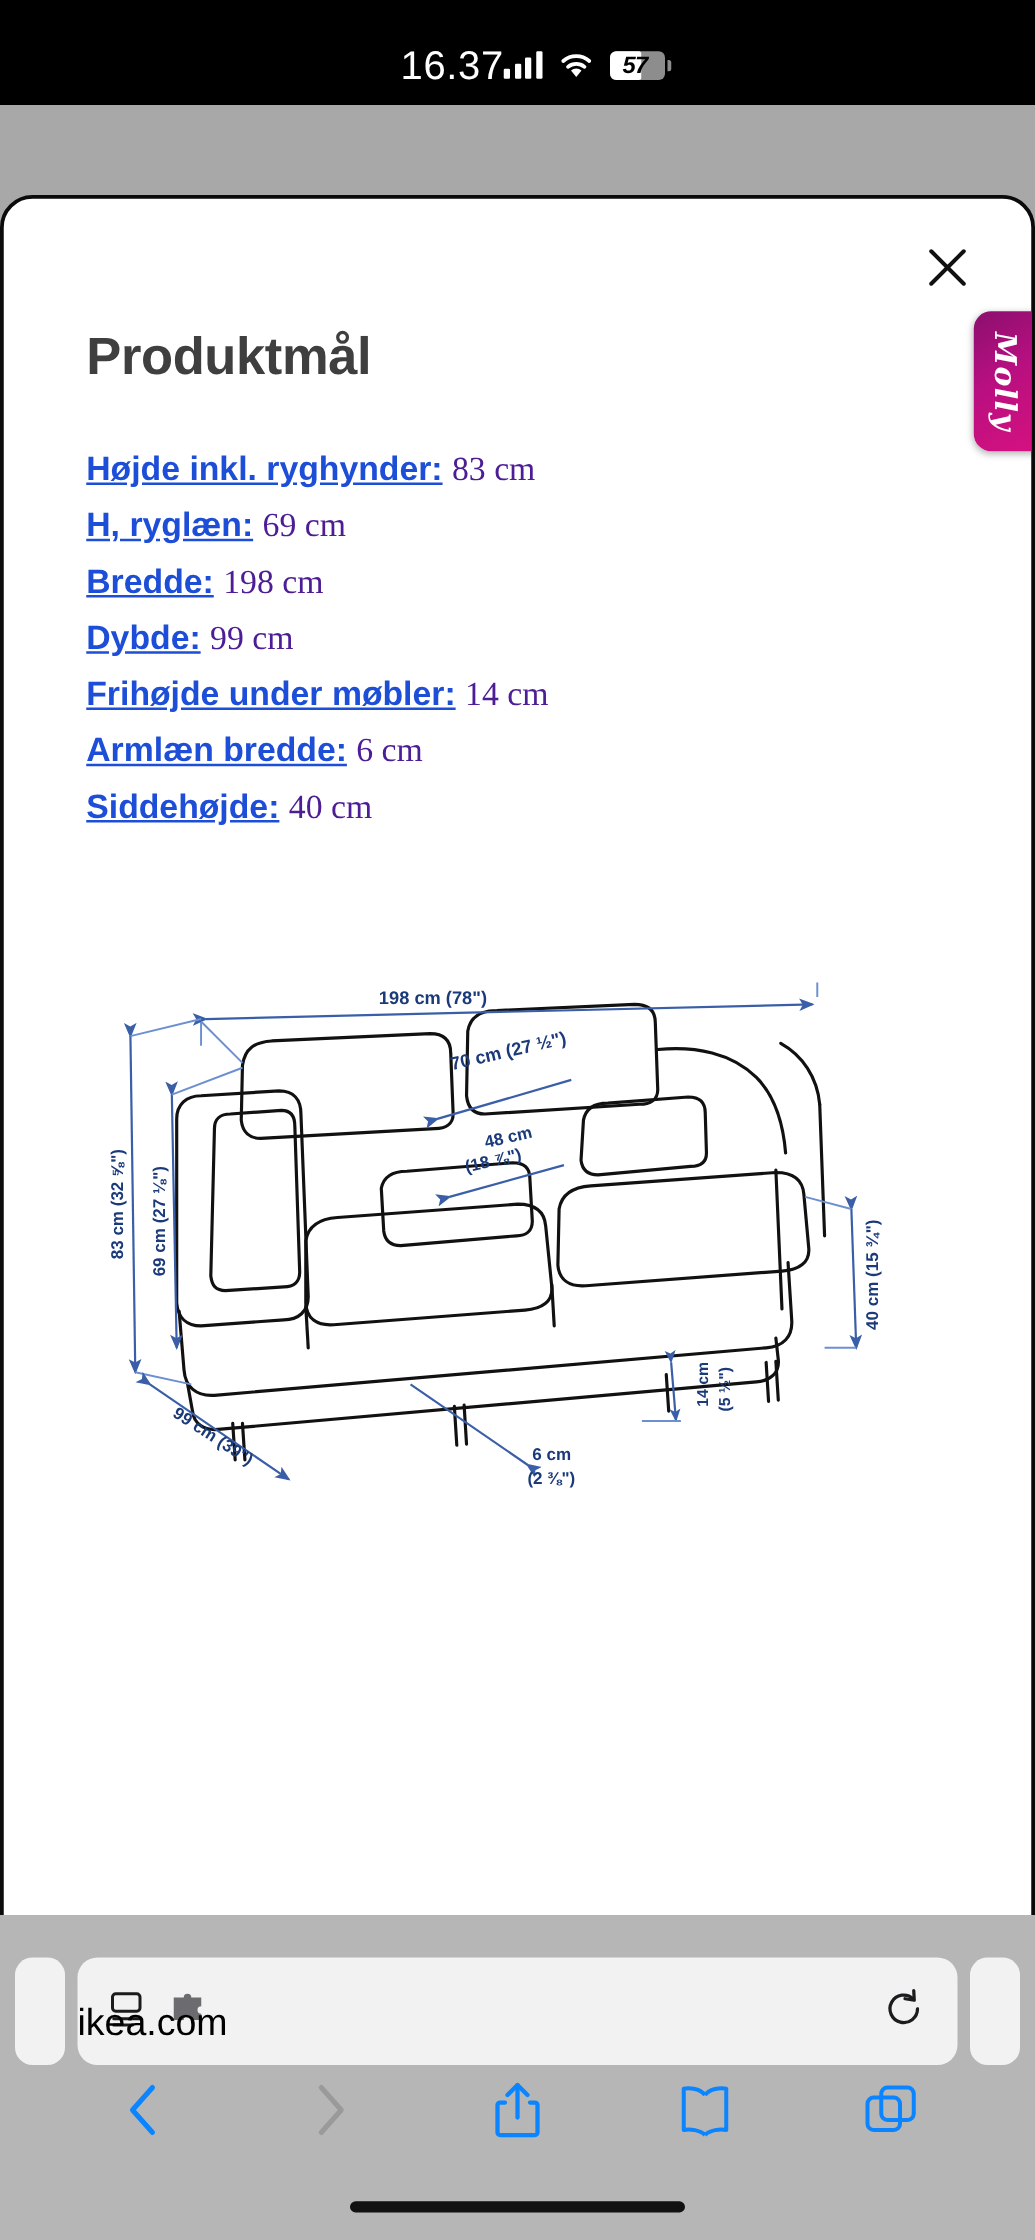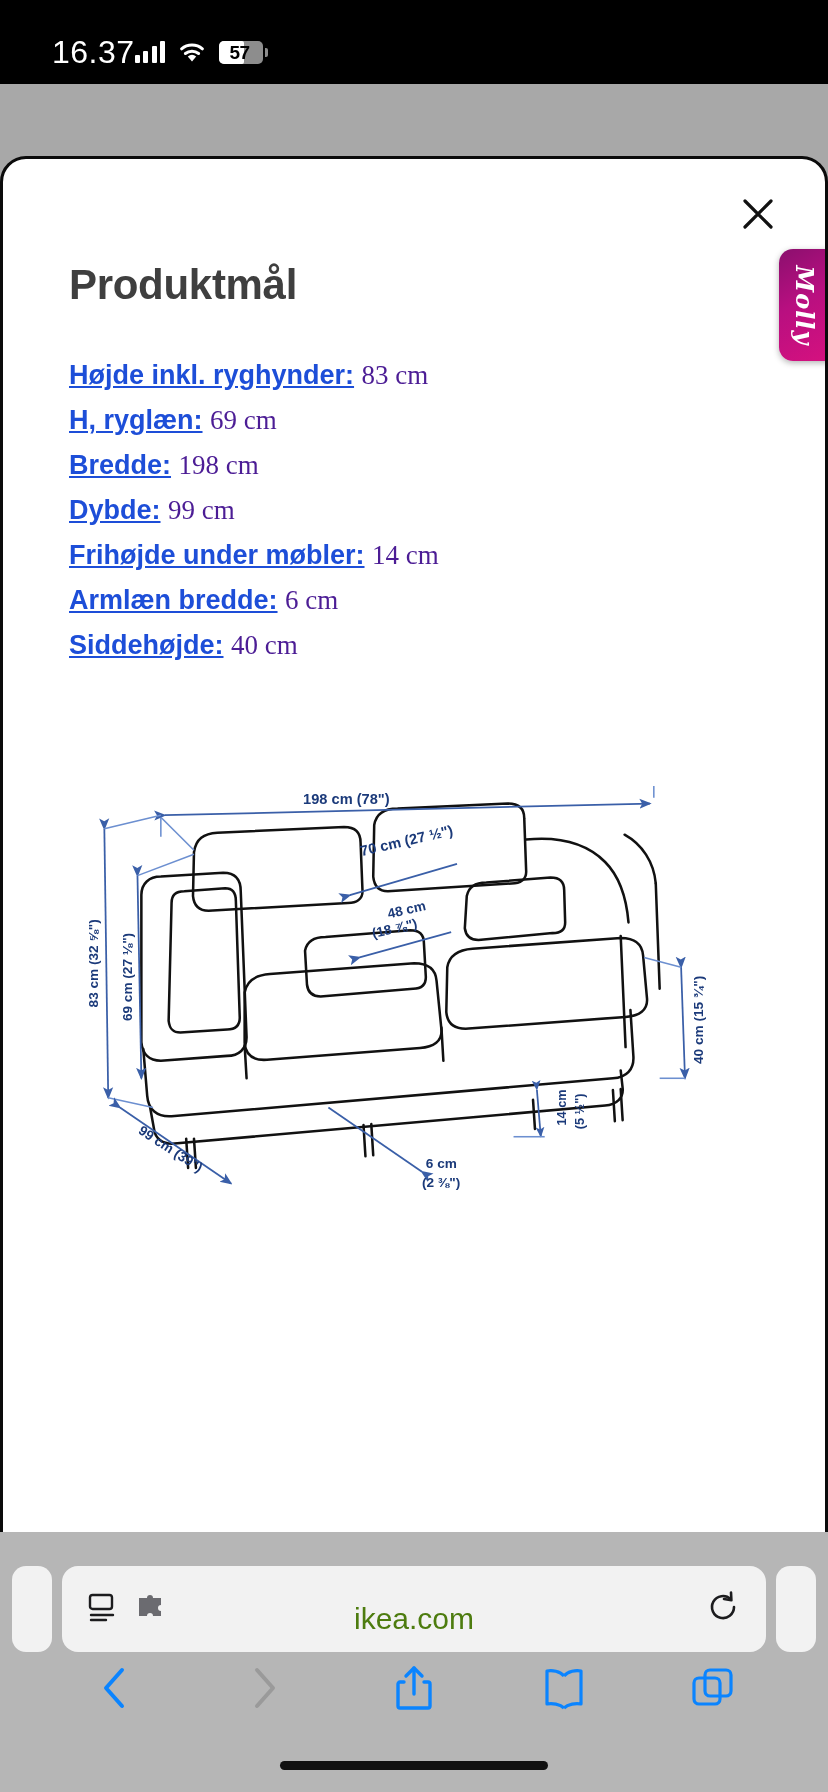--- a/index.html
+++ b/index.html
@@ -6,22 +6,22 @@
   html,body { width:828px; height:1792px; overflow:hidden; }
   body {
     font-family:"Liberation Sans", sans-serif;
     background:#a8a8a8;
     -webkit-font-smoothing:antialiased;
   }
 
   
   .status-bar{
     height:84px; background:#000; color:#fff;
-    display:flex; align-items:center; justify-content:flex-start;
-    padding:20px 46px 0 52px; position:relative;
+    display:flex; align-items:center; justify-content:center;
+    padding:20px 46px 0 70px; position:relative;
   }
   .status-time{ font-size:32px; font-weight:400; letter-spacing:.5px; }
   .status-right{ display:flex; align-items:center; gap:13px; }
   .signal{ display:flex; align-items:flex-end; gap:3.5px; height:22px; }
   .signal i{ width:5px; background:#fff; border-radius:1px; display:block; }
   .signal i:nth-child(1){height:8px}
   .signal i:nth-child(2){height:12px}
   .signal i:nth-child(3){height:17px}
   .signal i:nth-child(4){height:22px}
   .wifi{ width:28px; height:21px; position:relative; }
@@ -29,21 +29,21 @@
     width:44px; height:23px; border-radius:5px; background:#8d8d8d;
     position:relative; display:flex; align-items:center;
   }
   .battery .fill{
     position:absolute; left:0; top:0; bottom:0; width:57%;
     background:#fff; border-radius:5px 2px 2px 5px;
   }
   .battery .num{
     position:relative; z-index:2; font-size:19px; font-weight:700;
     color:#000; width:100%; text-align:center; line-height:23px;
-    letter-spacing:-.5px; padding-right:3px;
+    letter-spacing:-.5px; padding-right:3px;font-style:italic;
   }
   .battery:after{
     content:""; position:absolute; right:-5px; top:7px;
     width:3px; height:9px; background:#8d8d8d; border-radius:0 2px 2px 0;
   }
 
   
   .backdrop{ position:relative; height:1708px; background:#a8a8a8; }
 
   .sheet{
@@ -103,22 +103,22 @@
   }
   .side-card{
     width:40px; height:86px; background:#f2f2f2; border-radius:14px; flex:none;
   }
   .url-bar{
     flex:1; height:86px; background:#f2f2f2; border-radius:16px;
     display:flex; align-items:center; padding:0 26px; position:relative;
   }
   .url-left{ display:flex; align-items:center; gap:14px; }
   .url-text{
-    position:absolute; left:0; right:0; text-align:center;
-    font-size:30px; color:#4d7c0f;margin-top:20px;
+    position:absolute; left:0; right:0; 
+    font-size:30px; color:#000000;margin-top:20px;
   }
   .reload-btn{ margin-left:auto; }
 
   .toolbar{
     position:absolute; bottom:76px; left:0; right:0;
     display:flex; align-items:center; justify-content:space-around;
     padding:0 40px;
   }
   .tb-btn{ width:64px; height:56px; display:flex; align-items:center; justify-content:center; }
 

